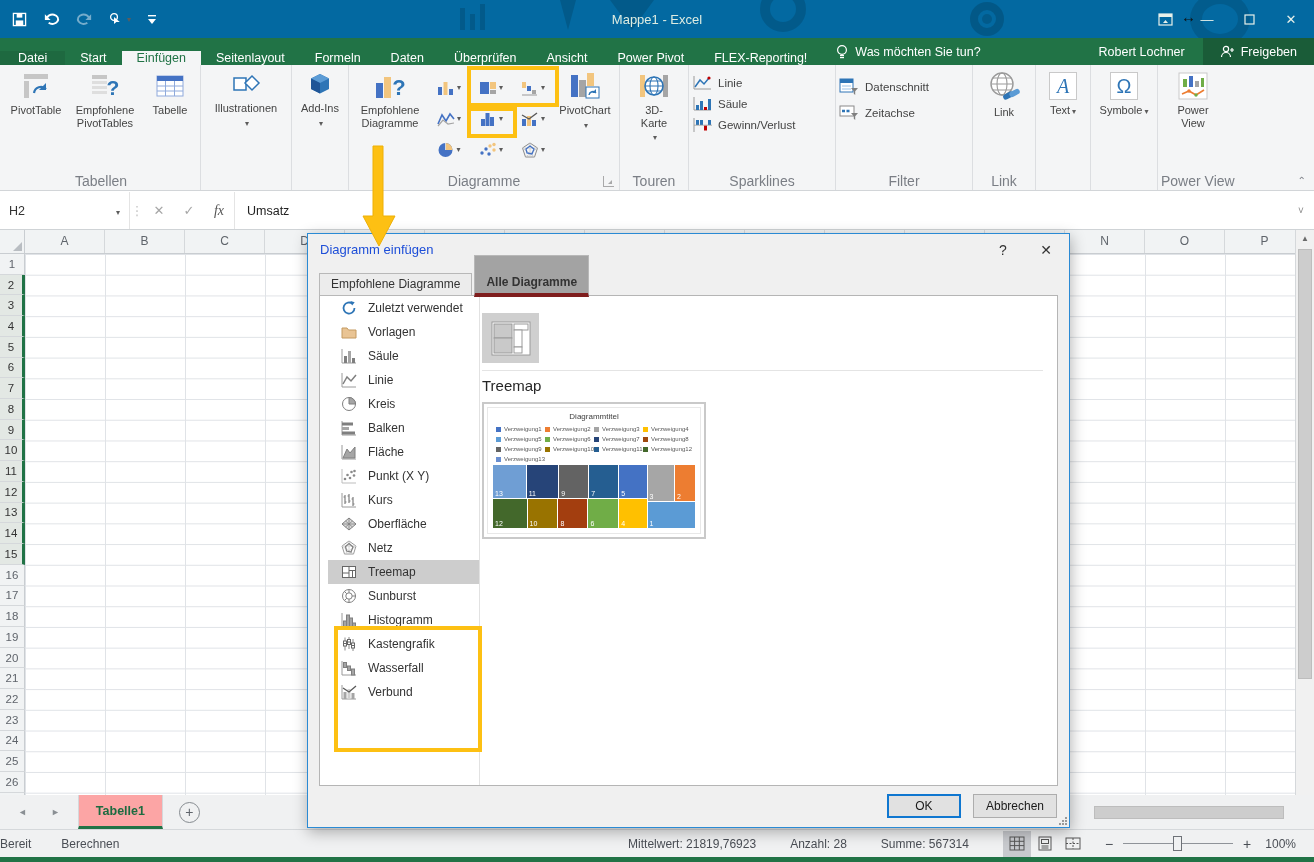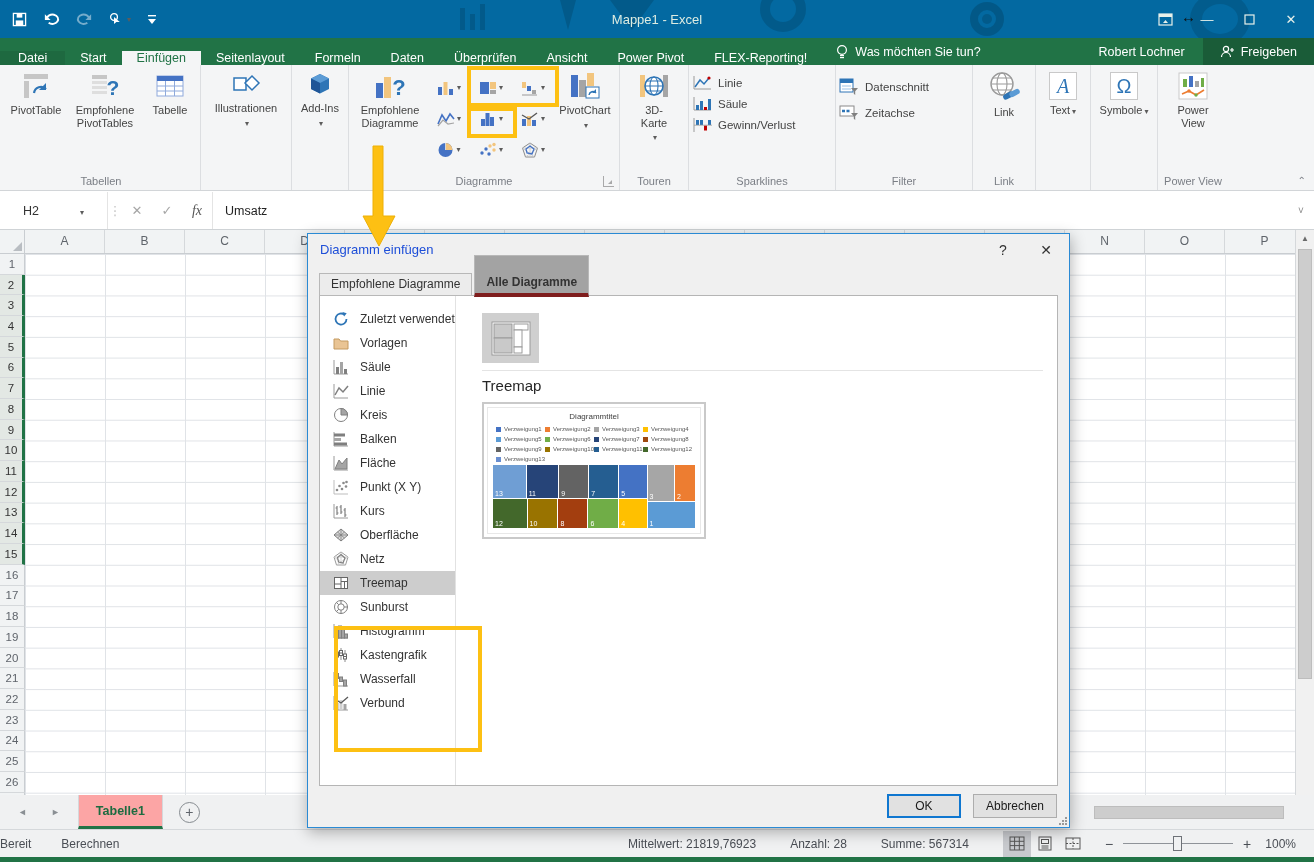--- a/index.html
+++ b/index.html
@@ -23,39 +23,39 @@
   .rtab.datei{background:#1e6940;padding:0 18px}
   .rtab.active{background:#f4f5f6;color:#217346}
   .tellme{display:flex;align-items:center;gap:7px;padding:0 14px;white-space:nowrap}
   .tr-user{margin-left:auto;display:flex;align-items:center;padding:0 18px;white-space:nowrap}
   .tr-share{background:#1a5c38;display:flex;align-items:center;gap:7px;padding:0 17px;white-space:nowrap}
 
   
   .ribbon{position:absolute;top:65px;left:0;right:0;height:126px;background:#f4f5f6;border-bottom:1px solid #d2d5d8;display:flex;align-items:stretch;padding-left:2px}
   .rgroup{display:flex;flex-direction:column;border-right:1px solid #dcdee1;padding:0 3px;position:relative}
   .rg-content{flex:1;display:flex;align-items:flex-start;padding-top:3px}
-  .rg-label{height:19px;font-size:11px;color:#7a7e85;display:flex;align-items:center;justify-content:center;position:relative}
+  .rg-label{height:19px;font-size:14px;color:#7a7e85;display:flex;align-items:center;justify-content:center;position:relative}
   .bigbtn{display:flex;flex-direction:column;align-items:center;font-size:11px;color:#444;text-align:center;line-height:12.5px;padding:3px 3px;gap:3px}
   .bigbtn svg{flex:none}
   .caret::after{content:"▾";font-size:8px;color:#5c5c5c;margin-left:2px}
   .launcher{position:absolute;right:2px;bottom:3px;width:11px;height:11px;border-left:1px solid #8a8a8a;border-bottom:1px solid #8a8a8a;opacity:.7}
   .launcher::after{content:"";position:absolute;right:2px;bottom:2px;border-left:4px solid transparent;border-top:4px solid transparent;border-bottom:4px solid #8a8a8a}
   .smallgrid{position:relative;display:grid;grid-template-columns:repeat(3,42px);grid-auto-rows:31px;margin-top:4px}
   .sgitem{display:flex;align-items:center;justify-content:center}
   .vlist{display:flex;flex-direction:column;gap:5px;padding-top:7px}
   .sline{display:flex;align-items:center;gap:6px;font-size:11.5px;color:#444;white-space:nowrap}
   .collapse{position:absolute;right:8px;bottom:4px;color:#7a7e85;font-size:10px}
   .ybox{position:absolute;border:4px solid #fdc013;z-index:24;pointer-events:none}
   #ybox1{left:39px;top:-6px;width:92px;height:41px}
   #ybox2{left:39px;top:35px;width:50px;height:31px}
   .arrow-overlay{position:absolute;left:352px;top:138px;z-index:30;pointer-events:none}
 
   
   .formulabar{position:absolute;top:192px;left:0;right:0;height:38px;background:#fff;border-bottom:1px solid #cfd3d6;display:flex;align-items:stretch;font-size:12.5px;color:#333}
-  .namebox{width:108px;display:flex;align-items:center;padding:0 23px;border-right:1px solid #e4e4e4;position:relative}
+  .namebox{width:130px;display:flex;align-items:center;padding:0 9px;border-right:1px solid #e4e4e4;position:relative}
   .namebox .nb-caret{margin-left:auto}
   .fsep{width:14px;display:flex;align-items:center;justify-content:center;color:#c4c4c4}
   .fbtn{width:30px;display:flex;align-items:center;justify-content:center;color:#a6a6a6;font-size:13px}
   .fx{font-style:italic;color:#555;font-family:"Liberation Serif",serif;font-size:14px}
   .fcontent{flex:1;display:flex;align-items:center;padding-left:12px;border-left:1px solid #e4e4e4;color:#222}
   .fchevron{width:26px;display:flex;align-items:center;justify-content:center;color:#8a8a8a;font-size:10px}
 
   
   .grid{position:absolute;top:230px;left:0;width:1295px;height:565px;background:#fff;overflow:hidden}
   .colheads{position:absolute;top:0;left:0;right:0;height:24px;display:flex;background:#f1f3f4;border-bottom:1px solid #c9cdd1}
@@ -95,21 +95,21 @@
 
   
   .dialog{position:absolute;left:307px;top:233px;width:763px;height:595px;background:#f0f0f0;border:1px solid #2a8ad4;box-shadow:1px 4px 14px rgba(0,0,0,.3);z-index:20;font-size:12px}
   .dlg-title{height:30px;display:flex;align-items:center;padding-left:12px;font-size:13px;color:#1d4ed8}
   .dlg-help{position:absolute;top:1px;right:46px;width:40px;height:29px;display:flex;align-items:center;justify-content:center;color:#333;font-size:14px}
   .dlg-close{position:absolute;top:1px;right:2px;width:42px;height:29px;display:flex;align-items:center;justify-content:center;color:#333;font-size:14px}
   .dlg-tabs{position:absolute;left:11px;top:39px;right:11px;height:23px;display:flex;align-items:flex-end;z-index:2}
   .dtab{padding:3px 11px 4px;border:1px solid #b8b8b8;background:#ececec;margin-right:2px;color:#333;white-space:nowrap}
   .dtab.active{background:#a3a3a3;border-bottom:4px solid #7f1d1d;padding:19px 11px 4px;font-weight:bold;position:relative;top:1px}
   .dlg-content{position:absolute;left:11px;top:61px;right:11px;bottom:41px;background:#fff;border:1px solid #b5b5b5}
-  .ct-list{position:absolute;left:0;top:0;bottom:0;width:136px;border-right:1px solid #e2e2e2;padding-top:11px;overflow:hidden}
+  .ct-list{position:absolute;left:8px;top:0;bottom:0;width:152px;border-right:1px solid #e2e2e2;overflow:hidden}
   .ct-item{height:24px;display:flex;align-items:center;gap:10px;padding-left:13px;color:#333;white-space:nowrap}
   .ct-item.selected{background:#cdcdcd}
   .ct-item .cticon{width:17px;height:16px;flex:none;display:flex;align-items:center}
   .dlg-ybox{position:absolute;left:14px;top:330px;width:148px;height:126px;border:4px solid #fdc013;z-index:6;pointer-events:none}
   .pane{position:absolute;left:152px;top:0;right:0;bottom:0;padding:17px 14px 0 10px}
   .subtype{width:57px;height:50px;background:#cfcfcf;display:flex;align-items:center;justify-content:center}
   .pane-div{margin-top:7px;height:1px;background:#e4e4e4}
   .pane-heading{margin-top:6px;font-size:15px;color:#262626;height:18px}
   .preview{margin-top:7px;width:224px;height:137px;border:2px solid #c9c9c9;background:#fff;padding:3px}
   .pv-inner{width:100%;height:100%;border:1px solid #e8e8e8;position:relative;padding-top:4px}

